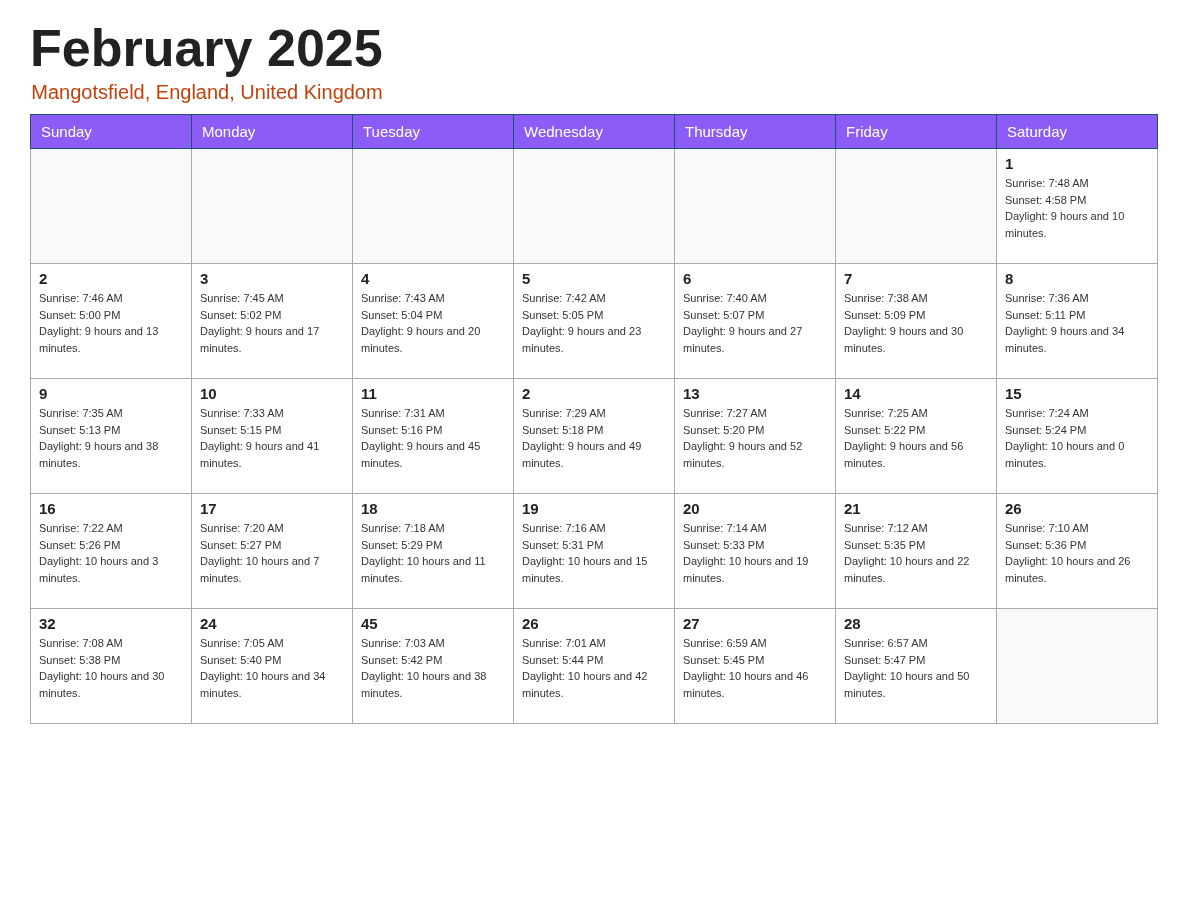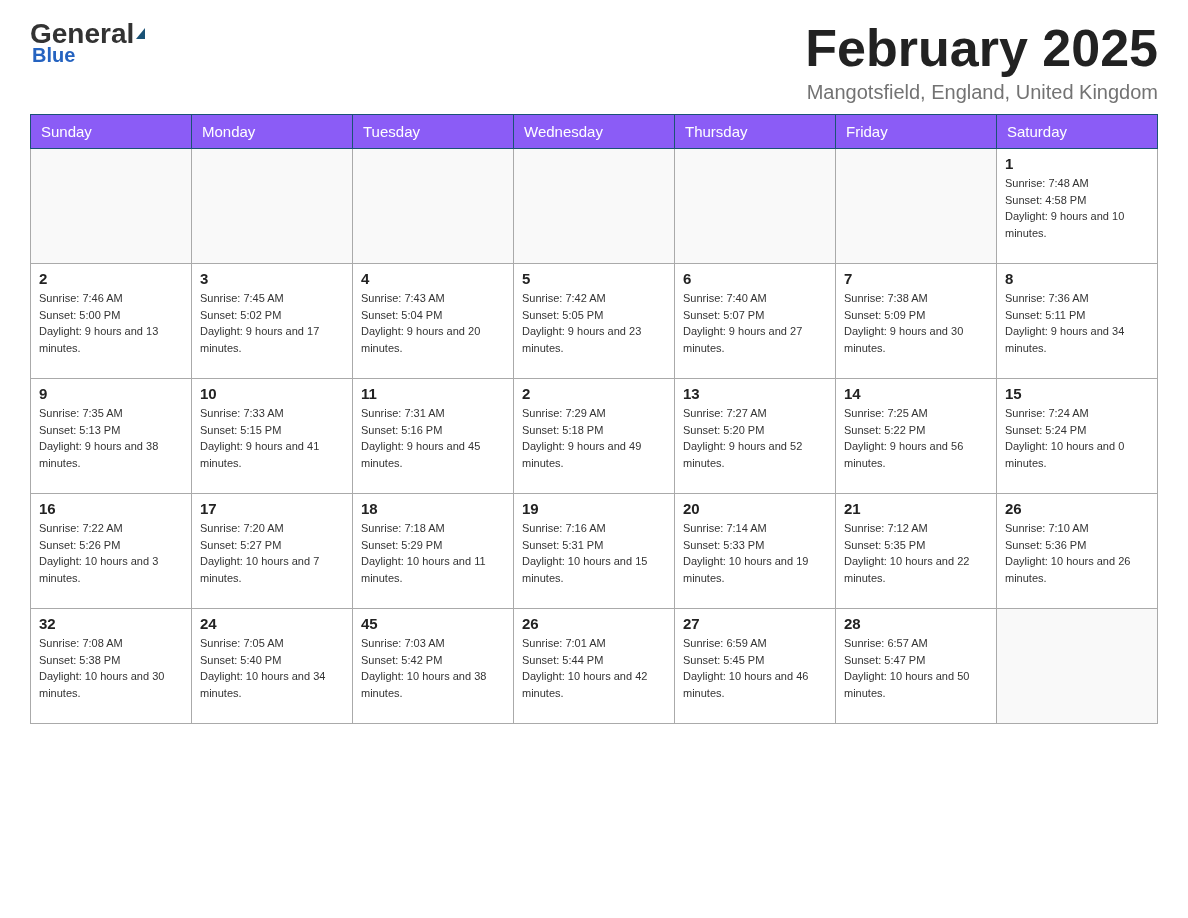--- a/index.html
+++ b/index.html
@@ -37,21 +37,21 @@
       text-align: right;
     }
     .month-title {
       font-size: 52px;
       font-weight: bold;
       color: #222;
       line-height: 1.1;
     }
     .location {
       font-size: 20px;
-      color: #737373;
+      color: #c2410c;
       margin-top: 4px;
     }
     .calendar {
       width: 100%;
       border-collapse: collapse;
       margin-top: 10px;
     }
     .calendar th {
       background-color: #8b5cf6;
       color: #fff;
@@ -90,29 +90,20 @@
     }
     .logo-wrapper {
       display: flex;
       flex-direction: column;
     }
   </style>
 </head>
 <body>
 
 <div class="header">
-  <div class="logo-wrapper">
-    <div class="logo-top-line">
-      <span class="logo-text">General</span>
-      <span style="display:inline-block; width:0; height:0; border-left:9px solid transparent; border-right:0px solid transparent; border-bottom:11px solid #1a5276; margin-left:2px; margin-bottom:2px; vertical-align:middle;"></span>
-    </div>
-    <div style="margin-top:-4px;">
-      <span class="logo-subtitle">Blue</span>
-    </div>
-  </div>
   <div class="title-area">
     <div class="month-title">February 2025</div>
     <div class="location">Mangotsfield, England, United Kingdom</div>
   </div>
 </div>
 
 <table class="calendar">
   <thead>
     <tr>
     <th>Sunday</th>

